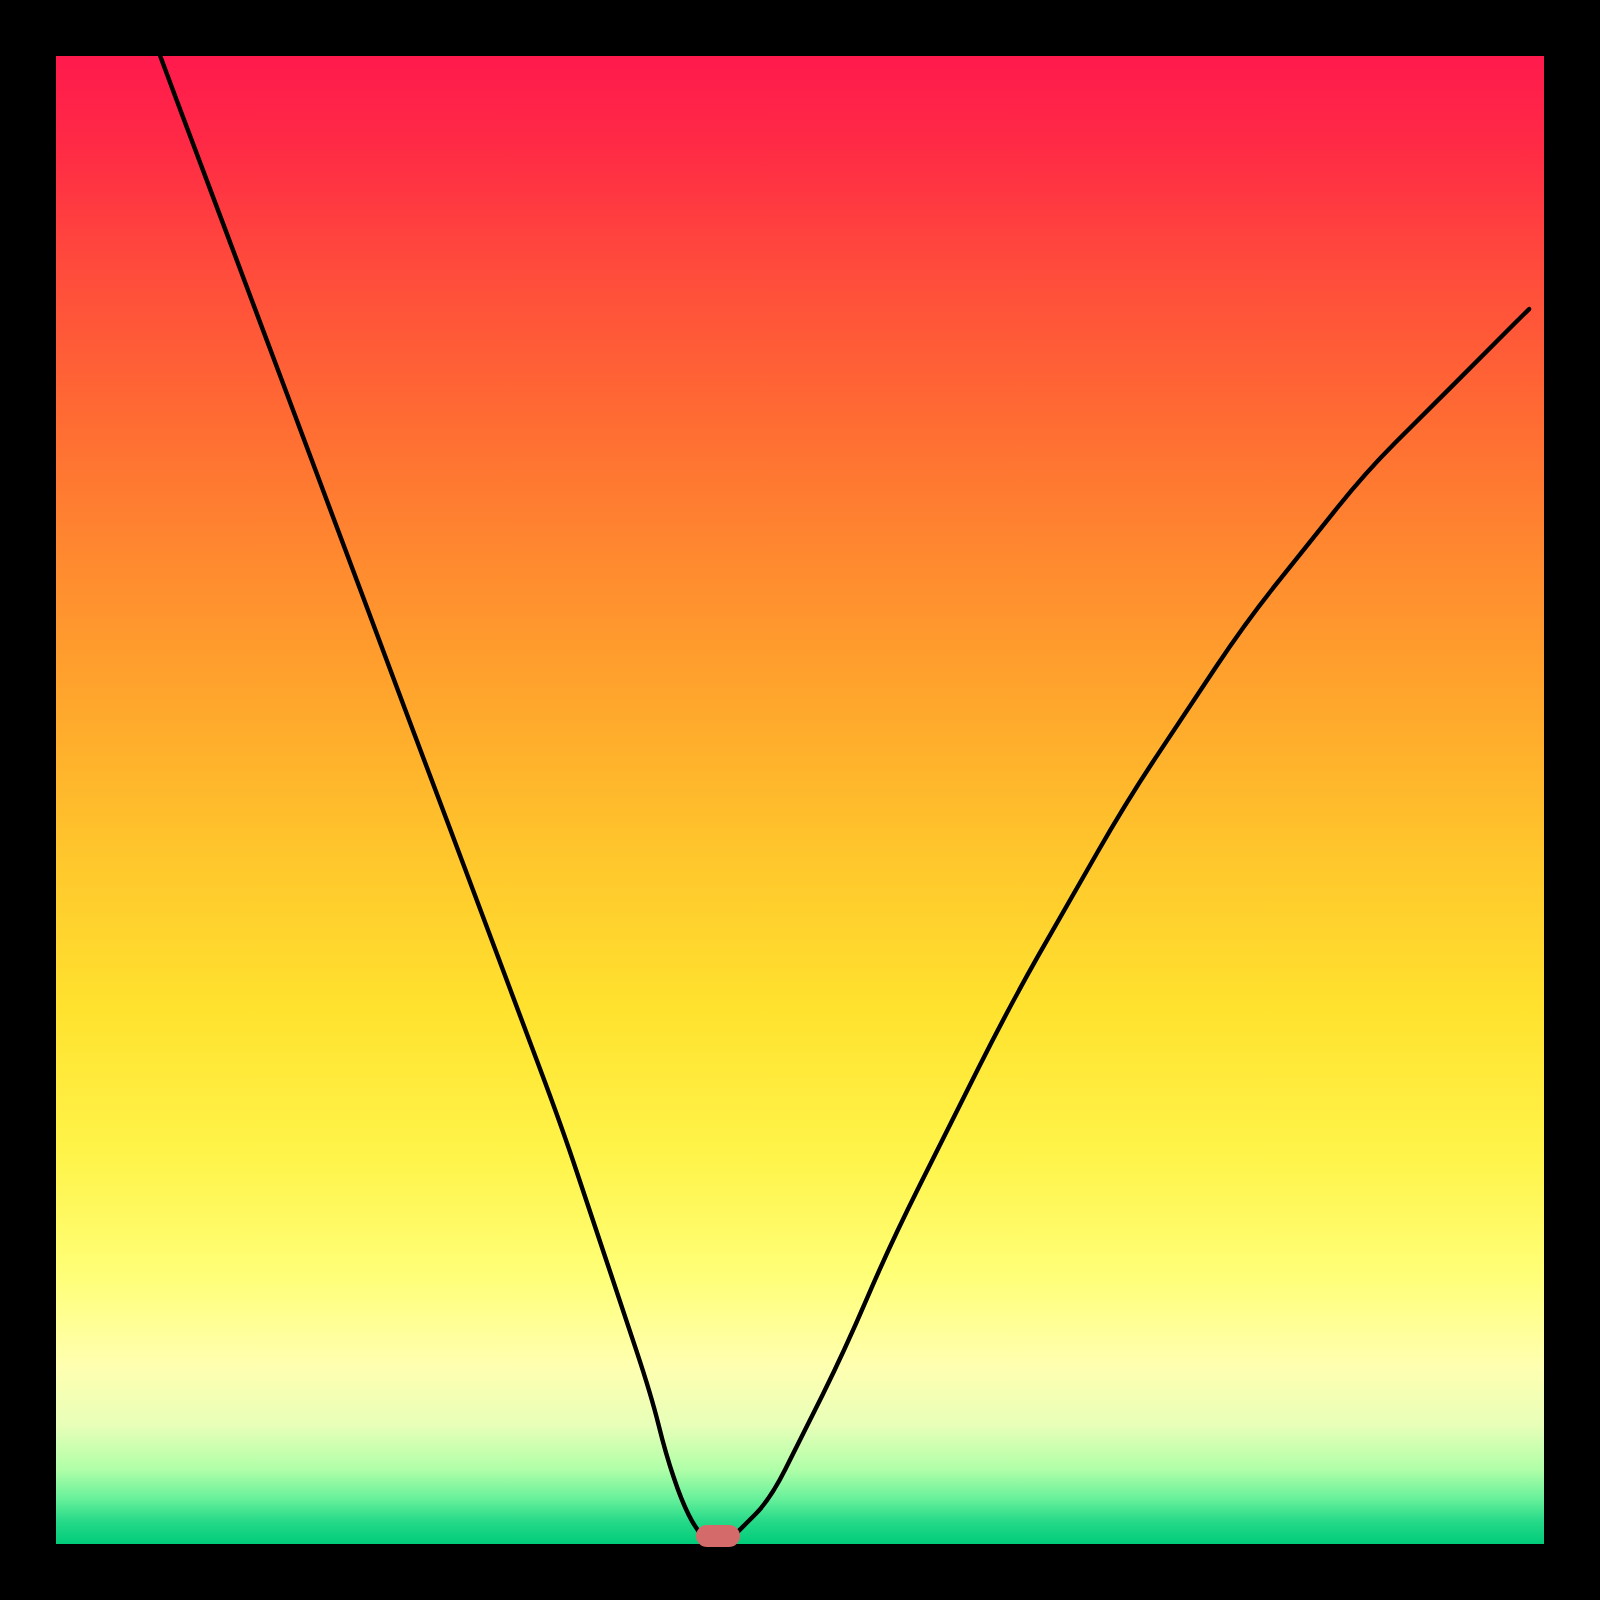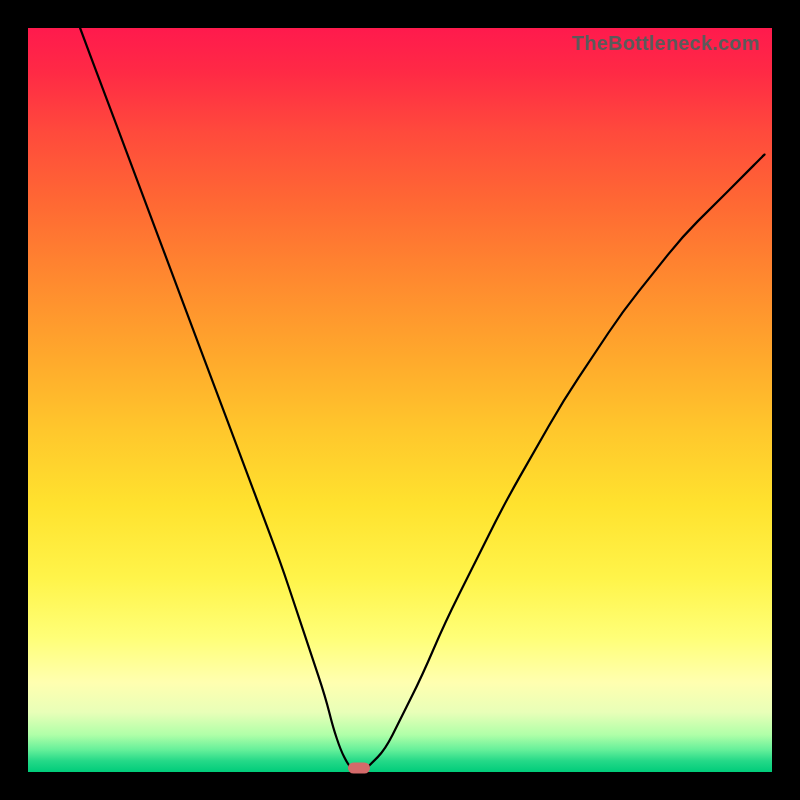--- a/index.html
+++ b/index.html
@@ -73,19 +73,18 @@
     border-radius: 6px;
     background: #d46a6a;
     transform: translate(-50%, -50%);
   }
 </style>
 </head>
 <body>
 
 <div class="frame">
   <div class="plot">
-    <div class="watermark">TheBottleneck.com</div>
     <svg class="curve" viewBox="0 0 744 744" preserveAspectRatio="none">
       <path d="M 52.1 0.0 Q 52.1 0.0 63.2 29.8 Q 74.4 59.5 85.6 89.3 Q 96.7 119.0 107.9 148.8 Q 119.0 178.6 130.2 208.3 Q 141.4 238.1 152.5 267.8 Q 163.7 297.6 174.8 327.4 Q 186.0 357.1 197.2 386.9 Q 208.3 416.6 219.5 446.4 Q 230.6 476.2 241.8 505.9 Q 253.0 535.7 260.4 558.0 Q 267.8 580.3 275.3 602.6 Q 282.7 625.0 290.2 647.3 Q 297.6 669.6 301.3 684.5 Q 305.0 699.4 308.8 710.5 Q 312.5 721.7 316.2 729.1 Q 319.9 736.6 323.6 740.3 Q 327.4 744.0 331.1 744.0 Q 334.8 744.0 338.5 740.3 Q 342.2 736.6 349.7 729.1 Q 357.1 721.7 364.6 706.8 Q 372.0 691.9 383.2 669.6 Q 394.3 647.3 405.5 621.2 Q 416.6 595.2 431.5 565.4 Q 446.4 535.7 461.3 505.9 Q 476.2 476.2 491.0 450.1 Q 505.9 424.1 520.8 398.0 Q 535.7 372.0 550.6 349.7 Q 565.4 327.4 580.3 305.0 Q 595.2 282.7 610.1 264.1 Q 625.0 245.5 639.8 226.9 Q 654.7 208.3 669.6 193.4 Q 684.5 178.6 699.4 163.7 Q 714.2 148.8 725.4 137.6 T 736.6 126.5"></path>
     </svg>
     <div class="pill" style="left: 331.08px; top: 740.28px;"></div>
   </div>
 </div>
 
 </body></html>

